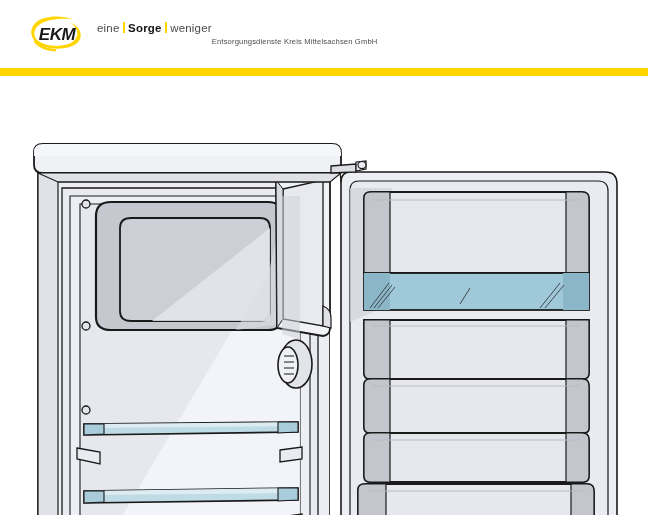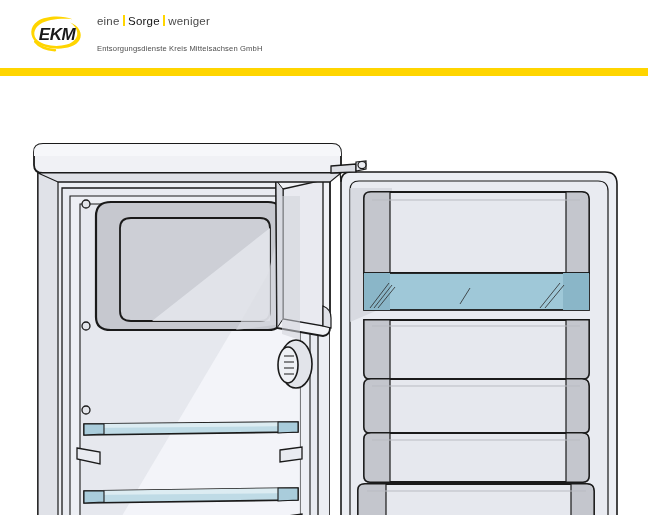--- a/index.html
+++ b/index.html
@@ -34,34 +34,34 @@
     position: relative;
     width: 56px;
     height: 38px;
     flex: 0 0 auto;
   }
   .logo-mark svg { display: block; }
 
   .brand-text {
     margin-left: 12px;
     display: flex;
-    flex-direction: column;
+    flex-direction: row;
     justify-content: center;
   }
   .tagline {
     font-size: 11.5px;
     line-height: 14px;
     color: #3b3b3b;
     letter-spacing: .2px;
     white-space: nowrap;
     display: flex;
     align-items: baseline;
   }
   .tagline .tg-light { color: #4a4a4a; font-weight: 400; }
-  .tagline .tg-bold  { color: #141414; font-weight: 400; }
+  .tagline .tg-bold  { color: #141414; font-weight: 700; }
   .tagline .tg-sep {
     display: inline-block;
     width: 2.5px;
     height: 11px;
     background: #FFD500;
     margin: 0 3px;
     position: relative;
     top: 1px;
   }
   .company-line {

